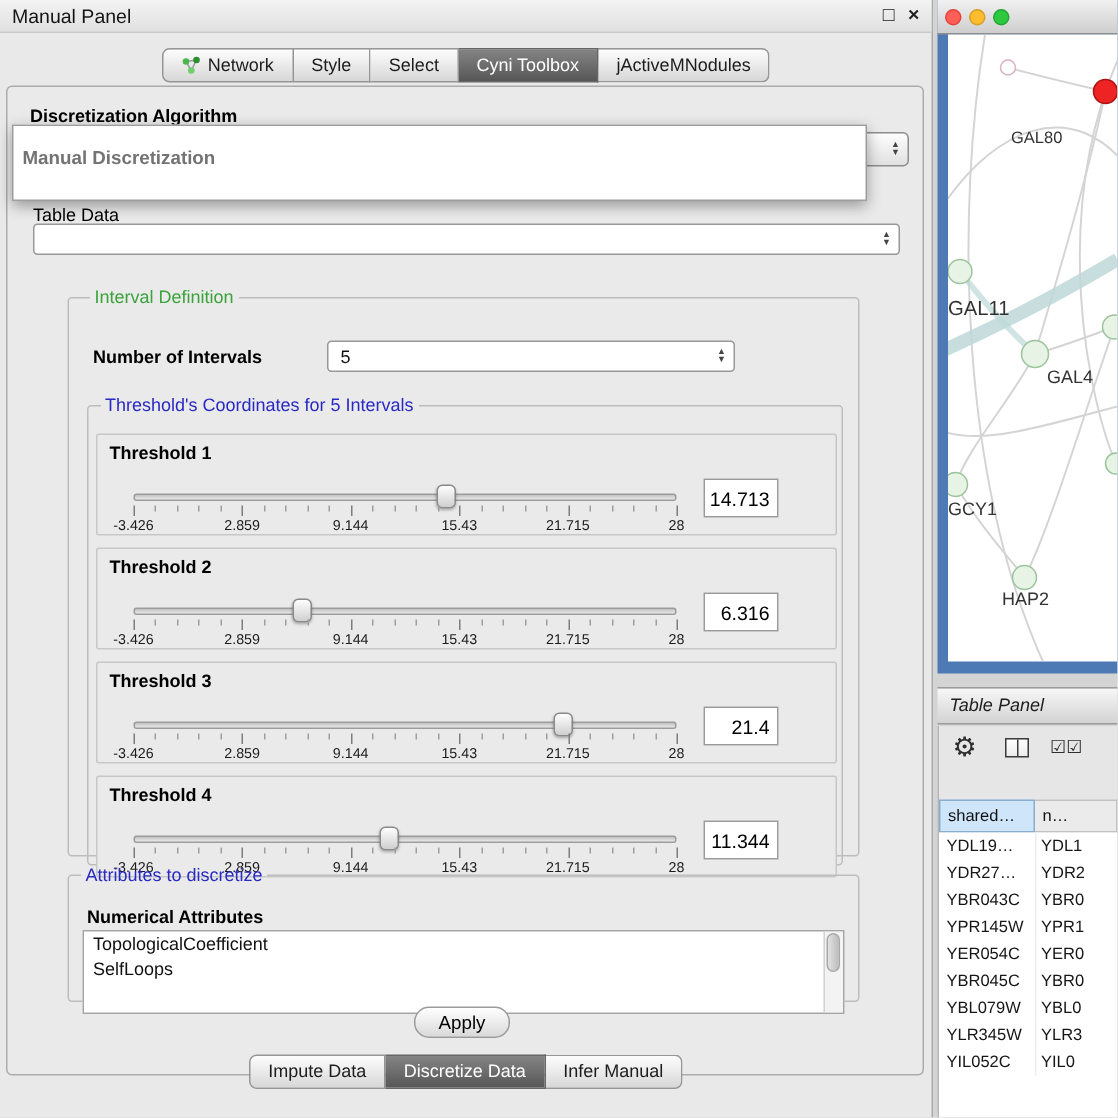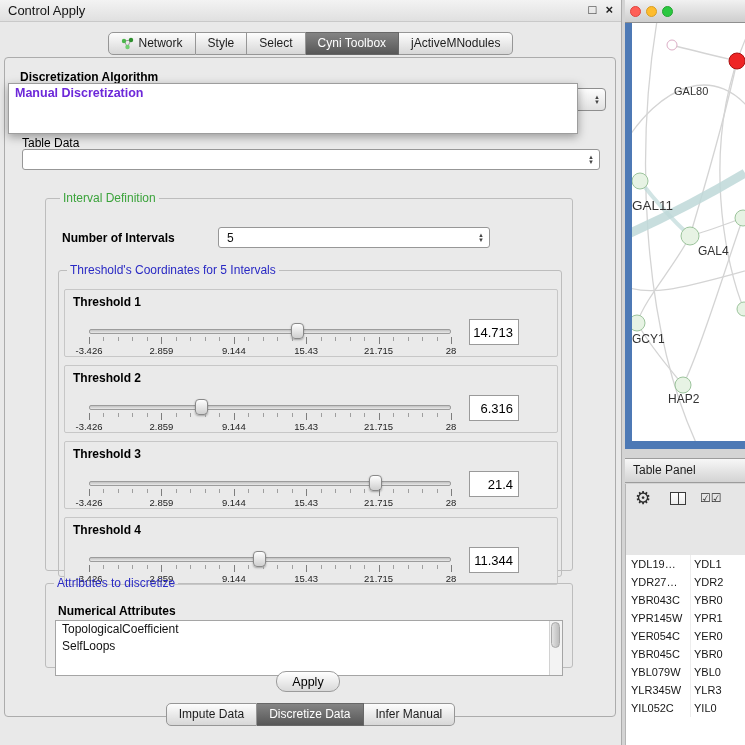--- a/index.html
+++ b/index.html
@@ -21,21 +21,21 @@
   .tab.first{border-left:1px solid #969696;border-radius:5px 0 0 5px;}
   .tab.last{border-radius:0 5px 5px 0;}
   .tab.selected{background:linear-gradient(#848484,#575757);color:#fff;border-color:#676767;}
 
   .content-frame{position:absolute;left:4px;top:57px;width:612px;height:660px;border:1px solid #acacac;border-radius:4px;background:#eaeaea;z-index:0;}
 
   .algo-label{position:absolute;left:20px;top:70px;font-size:12px;font-weight:bold;color:#000;z-index:2;}
   .algo-combo-frag{position:absolute;left:558px;top:88px;width:48px;height:23px;border:1px solid #8e8e8e;border-radius:4px;background:linear-gradient(#fdfdfd,#e1e1e1);z-index:2;}
   .overlay{position:absolute;left:8px;top:83px;width:570px;height:51px;background:#fff;border:1px solid #9d9d9d;box-shadow:0 3px 9px rgba(0,0,0,.35);z-index:10;}
   .ov-hint{margin-top:3px;text-align:center;font-size:12px;line-height:13px;color:#b4b4b4;}
-  .ov-opt{font-size:12.5px;line-height:14px;padding-left:6px;margin-top:2px;color:#6d28d9;white-space:nowrap;}
+  .ov-opt{font-size:12.5px;line-height:14px;padding-left:6px;margin-top:14px;color:#737373;white-space:nowrap;}
   .ov-opt.bold{font-weight:bold;}
 
   .td-label{position:absolute;left:22px;top:136px;font-size:12px;color:#000;z-index:1;}
   .combo{position:absolute;background:#fff;border:1px solid #979797;border-radius:3px;font-size:12px;color:#111;z-index:1;}
   .combo .cv{position:absolute;left:8px;top:0;line-height:20px;white-space:nowrap;}
   .spin{position:absolute;right:5px;top:50%;transform:translateY(-50%);display:flex;flex-direction:column;align-items:center;line-height:5px;font-size:6px;color:#444;}
   #table-data-combo{left:22px;top:149px;width:578px;height:21px;}
   #numint-combo{left:172px;top:22px;width:272px;height:21px;}
 
   fieldset{position:absolute;border:1px solid #bdbdbd;border-radius:3px;z-index:1;}
@@ -72,41 +72,41 @@
   .net-titlebar{position:absolute;left:0;top:0;width:100%;height:23px;background:linear-gradient(#f1f1f1,#cecece);border-bottom:1px solid #8f8f8f;}
   .tl{position:absolute;top:6px;width:11px;height:11px;border-radius:50%;}
   .tl.red{left:5px;background:#ff5f57;border:1px solid #e0443e;}
   .tl.yellow{left:21px;background:#febc2e;border:1px solid #d89e24;}
   .tl.green{left:37px;background:#2bc840;border:1px solid #24a532;}
   .net-canvas{position:absolute;left:7px;top:23px;right:0;bottom:8px;background:#fff;overflow:hidden;}
   .net-canvas svg{position:absolute;left:0;top:0;width:113px;height:418px;}
   .net-canvas text{font-family:"Liberation Sans",sans-serif;}
 
   
-  .tp-header{position:absolute;left:625px;top:458px;width:120px;height:25px;background:linear-gradient(#f7f7f7,#d3d3d3);border-top:1px solid #9c9c9c;border-bottom:1px solid #9c9c9c;font-size:12px;line-height:23px;padding-left:8px;color:#1d1d1d;}
+  .tp-header{position:absolute;left:625px;top:458px;width:120px;height:25px;background:linear-gradient(#f7f7f7,#d3d3d3);border-top:1px solid #9c9c9c;border-bottom:1px solid #9c9c9c;font-size:12px;line-height:23px;padding-left:8px;color:#1d1d1d;font-style:italic;}
   .tp-window{position:absolute;left:625px;top:484px;width:120px;height:261px;background:#e6e6e6;border-left:1px solid #b5b5b5;}
   .tp-toolbar{position:absolute;left:0;top:0;width:100%;height:34px;}
   .gear-ic{position:absolute;left:9px;top:3px;font-size:18px;color:#2e2e2e;}
   .cols-ic{position:absolute;left:44px;top:8px;width:16px;height:13px;border:1px solid #3b3b3b;background:linear-gradient(#ffffff,#ececec);}
   .cols-ic::before{content:"";position:absolute;left:7px;top:0;bottom:0;width:1px;background:#3b3b3b;}
   .checks{position:absolute;left:74px;top:7px;font-size:12px;color:#2e2e2e;}
   .tp-head{position:absolute;left:0;top:49px;width:100%;height:22px;display:flex;}
   .th1{width:64px;background:#cfe6fa;border:1px solid #87add1;font-size:11px;line-height:20px;padding-left:5px;color:#111;white-space:nowrap;overflow:hidden;}
   .th2{flex:1;background:#ebebeb;border:1px solid #c2c2c2;border-left:none;font-size:11px;line-height:20px;padding-left:5px;color:#111;white-space:nowrap;overflow:hidden;}
   #tp-rows{position:absolute;left:0;top:71px;right:0;bottom:0;background:#fff;overflow:hidden;}
   .tp-row{display:flex;height:18px;}
   .tc1{width:64px;padding-left:5px;font-size:11px;line-height:18px;color:#161616;white-space:nowrap;overflow:hidden;}
   .tc2{flex:1;padding-left:3px;font-size:11px;line-height:18px;color:#161616;white-space:nowrap;overflow:hidden;border-left:1px solid #ededed;}
 </style>
 </head>
 <body>
 
 <div class="cp">
   <div class="titlebar">
-    <span class="title">Control Apply</span>
+    <span class="title">Manual Panel</span>
     <span class="winbtns">
       <span class="wb">□</span>
       <span class="wb close">×</span>
     </span>
   </div>
 
   <div class="tabrow top-tabs">
     <div class="tab first">
       <svg width="13" height="13" viewBox="0 0 13 13">
         <line x1="3" y1="4" x2="10" y2="3" stroke="#999" stroke-width="1"></line>
@@ -405,20 +405,24 @@
   </div>
 </div>
 
 <div class="tp-header">Table Panel</div>
 <div class="tp-window">
   <div class="tp-toolbar">
     <span class="gear-ic">⚙</span>
     <span class="cols-ic"></span>
     <span class="checks"><span>☑</span><span>☑</span></span>
   </div>
+  <div class="tp-head">
+    <span class="th1">shared…</span>
+    <span class="th2">n…</span>
+  </div>
   <div id="tp-rows">
       <div class="tp-row">
         <span class="tc1">YDL19…</span>
         <span class="tc2">YDL1</span>
       </div>
       <div class="tp-row">
         <span class="tc1">YDR27…</span>
         <span class="tc2">YDR2</span>
       </div>
       <div class="tp-row">

